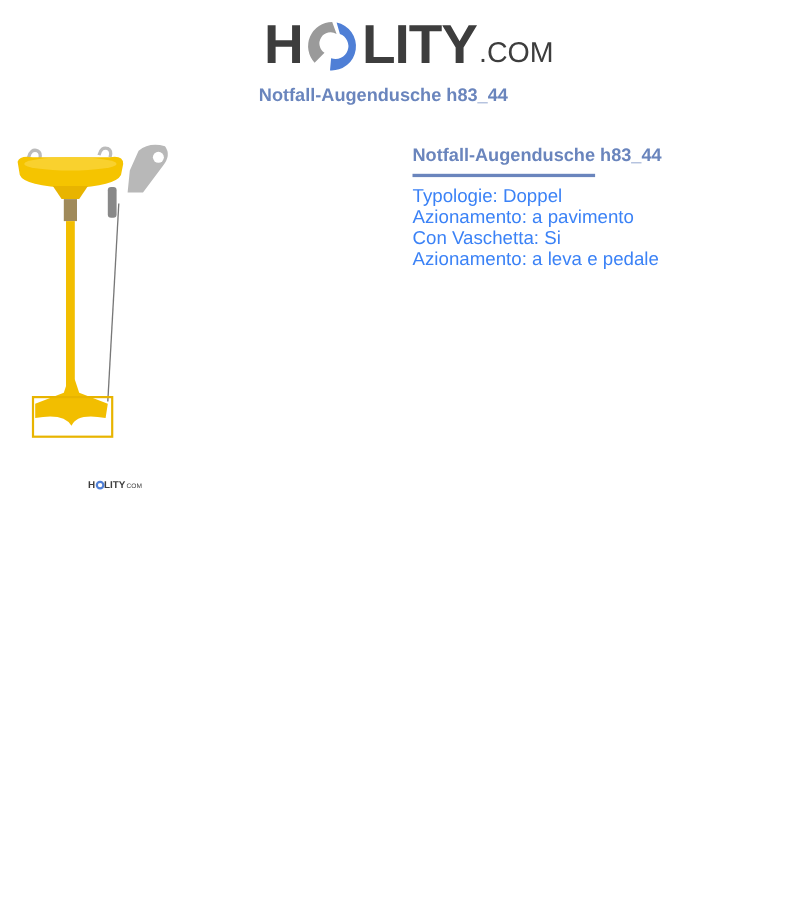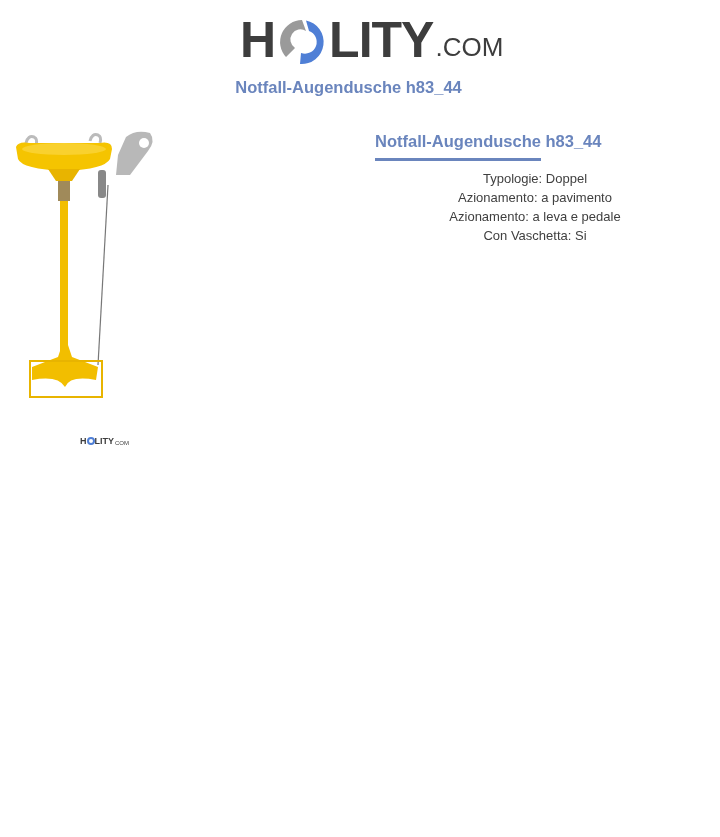--- a/index.html
+++ b/index.html
@@ -8,21 +8,21 @@
     .logo-text { font-family: "Liberation Sans", sans-serif; font-weight: bold; color: #3d3d3d; font-size: 50px; letter-spacing: -1px; line-height: 52px; }
     .logo-com { font-family: "Liberation Sans", sans-serif; color: #3d3d3d; font-size: 26px; line-height: 30px; margin-left: 2px; margin-bottom: 4px; text-align: center; }
     .logo-o { display: inline-block; width: 52px; height: 52px; margin: 0 1px; position: relative; top: 2px; }
     .page-title { position: absolute; left: 0; width: 697px; top: 78px; text-align: center; color: #6a85bd; font-weight: bold; font-size: 16.5px; }
     .product-image { position: absolute; left: 10px; top: 125px; width: 150px; height: 285px; }
     .small-logo { position: absolute; left: 80px; top: 436px; font-size: 9px; font-weight: bold; color: #3d3d3d; display:flex; align-items:flex-end; }
     .small-logo .c { font-size: 6px; font-weight: normal; margin-left: 1px; }
     .detail { position: absolute; left: 375px; top: 131px; width: 320px; }
     .detail-title { color: #6a85bd; font-weight: bold; font-size: 16.5px; line-height: 20px; }
     .underline { width: 166px; height: 3px; background: #6a85bd; margin-top: 7px; margin-bottom: 8px; }
-    .spec { font-size: 13px; color: #404040; line-height: 19px; text-align: center; }
+    .spec { font-size: 17px; color: #3b82f6; line-height: 19px; }
   </style>
 </head>
 <body>
 
 <div class="logo">
   <span class="logo-text">H</span>
   <svg class="logo-o" viewBox="0 0 52 52">
     <path d="M26 4 A22 22 0 0 0 10 41 L19 32 A10 10 0 0 1 30 15 Z" fill="#9a9a9a"></path>
     <path d="M30 4.5 A22 22 0 0 1 24 48 L25 37 A10 10 0 0 0 33 15 Z" fill="#4f7fd6"></path>
   </svg>
@@ -60,15 +60,15 @@
   <span style="display:inline-block;width:8px;height:8px;border-radius:50%;border:2px solid #4f7fd6;box-sizing:border-box;margin:0 0 1px 0;"></span>
   <span>LITY</span>
   <span class="c">COM</span>
 </div>
 
 <div class="detail">
   <div class="detail-title">Notfall-Augendusche h83_44</div>
   <div class="underline"></div>
   <div class="spec">Typologie: Doppel</div>
   <div class="spec">Azionamento: a pavimento</div>
+  <div class="spec">Con Vaschetta: Si</div>
   <div class="spec">Azionamento: a leva e pedale</div>
-  <div class="spec">Con Vaschetta: Si</div>
 </div>
 
 </body></html>

